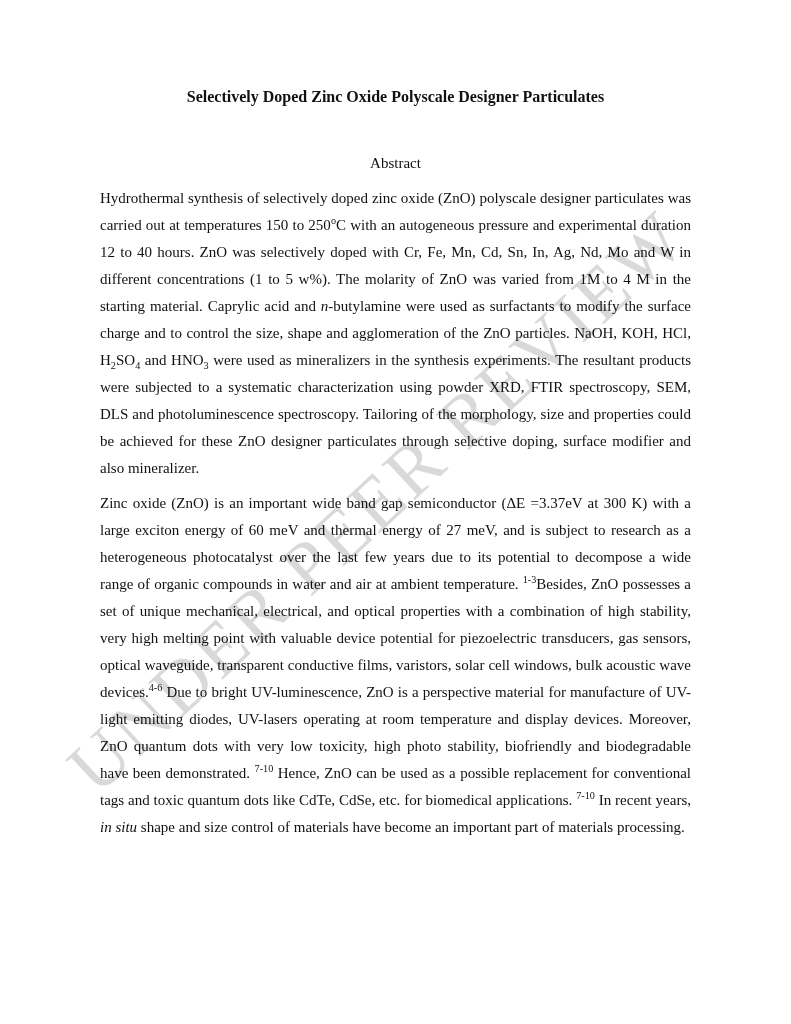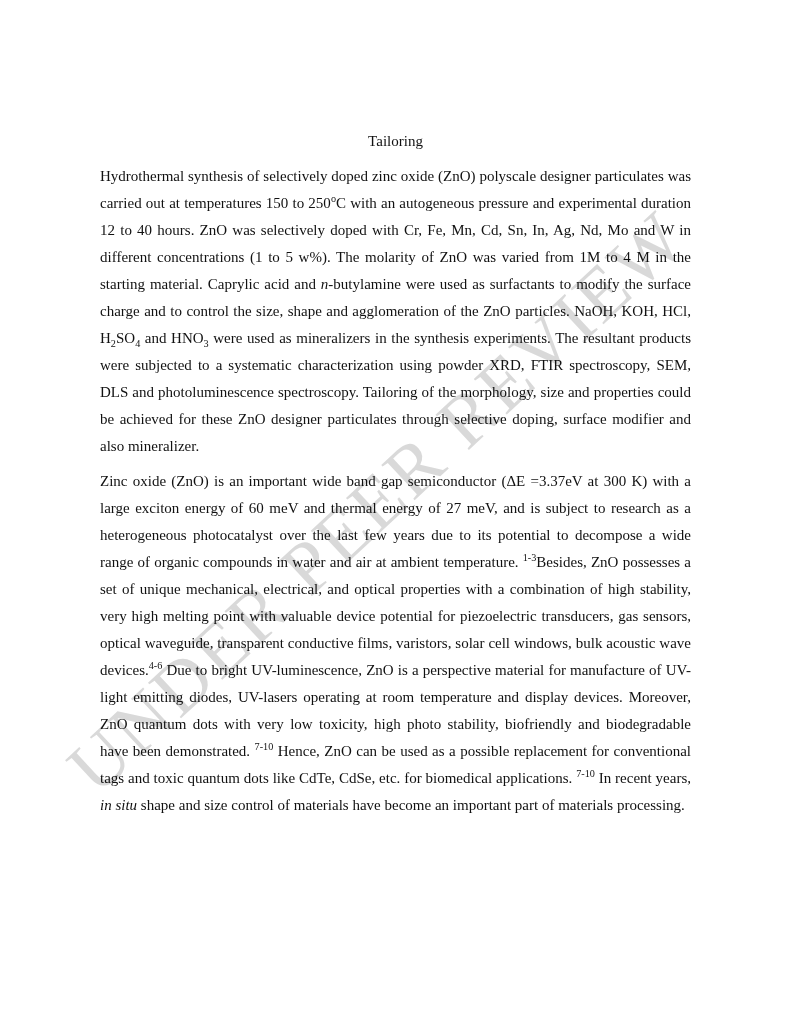--- a/index.html
+++ b/index.html
@@ -74,22 +74,23 @@
 </style>
 </head>
 <body>
 
 <div class="page">
 
   <div class="watermark">UNDER PEER REVIEW</div>
 
   <div class="content">
 
+    <h1 class="paper-title">Selectively Doped Zinc Oxide Polyscale Designer Particulates</h1>
 
-    <div class="abstract-heading">Tailoring</div>
+    <div class="abstract-heading">Abstract</div>
 
     <p class="body-par">Hydrothermal synthesis of selectively doped zinc oxide (ZnO) polyscale designer particulates was carried out at temperatures 150 to 250<sup>o</sup>C with an autogeneous pressure and experimental duration 12 to 40 hours. ZnO was selectively doped with Cr, Fe, Mn, Cd, Sn, In, Ag, Nd, Mo and W in different concentrations (1 to 5 w%). The molarity of ZnO was varied from 1M to 4 M in the starting material. Caprylic acid and <span class="seg-italic">n</span>-butylamine were used as surfactants to modify the surface charge and to control the size, shape and agglomeration of the ZnO particles. NaOH, KOH, HCl, H<sub>2</sub>SO<sub>4</sub> and HNO<sub>3</sub> were used as mineralizers in the synthesis experiments. The resultant products were subjected to a systematic characterization using powder XRD, FTIR spectroscopy, SEM, DLS and photoluminescence spectroscopy. Tailoring of the morphology, size and properties could be achieved for these ZnO designer particulates through selective doping, surface modifier and also mineralizer.</p>
 
 
     <p class="body-par">Zinc oxide (ZnO) is an important wide band gap semiconductor (ΔE =3.37eV at 300 K) with a large exciton energy of 60 meV and thermal energy of 27 meV, and is subject to research as a heterogeneous photocatalyst over the last few years due to its potential to decompose a wide range of organic compounds in water and air at ambient temperature. <sup>1-3</sup>Besides, ZnO possesses a set of unique mechanical, electrical, and optical properties with a combination of high stability, very high melting point with valuable device potential for piezoelectric transducers, gas sensors, optical waveguide, transparent conductive films, varistors, solar cell windows, bulk acoustic wave devices.<sup>4-6</sup> Due to bright UV-luminescence, ZnO is a perspective material for manufacture of UV-light emitting diodes, UV-lasers operating at room temperature and display devices. Moreover, ZnO quantum dots with very low toxicity, high photo stability, biofriendly and biodegradable have been demonstrated. <sup class="seg-bold">7-10</sup> Hence, ZnO can be used as a possible replacement for conventional tags and toxic quantum dots like CdTe, CdSe, etc. for biomedical applications. <sup class="seg-bold">7-10</sup> In recent years, <span class="seg-italic">in situ</span> shape and size control of materials have become an important part of materials processing.</p>
 
   </div>
 </div>
 
 </body></html>

